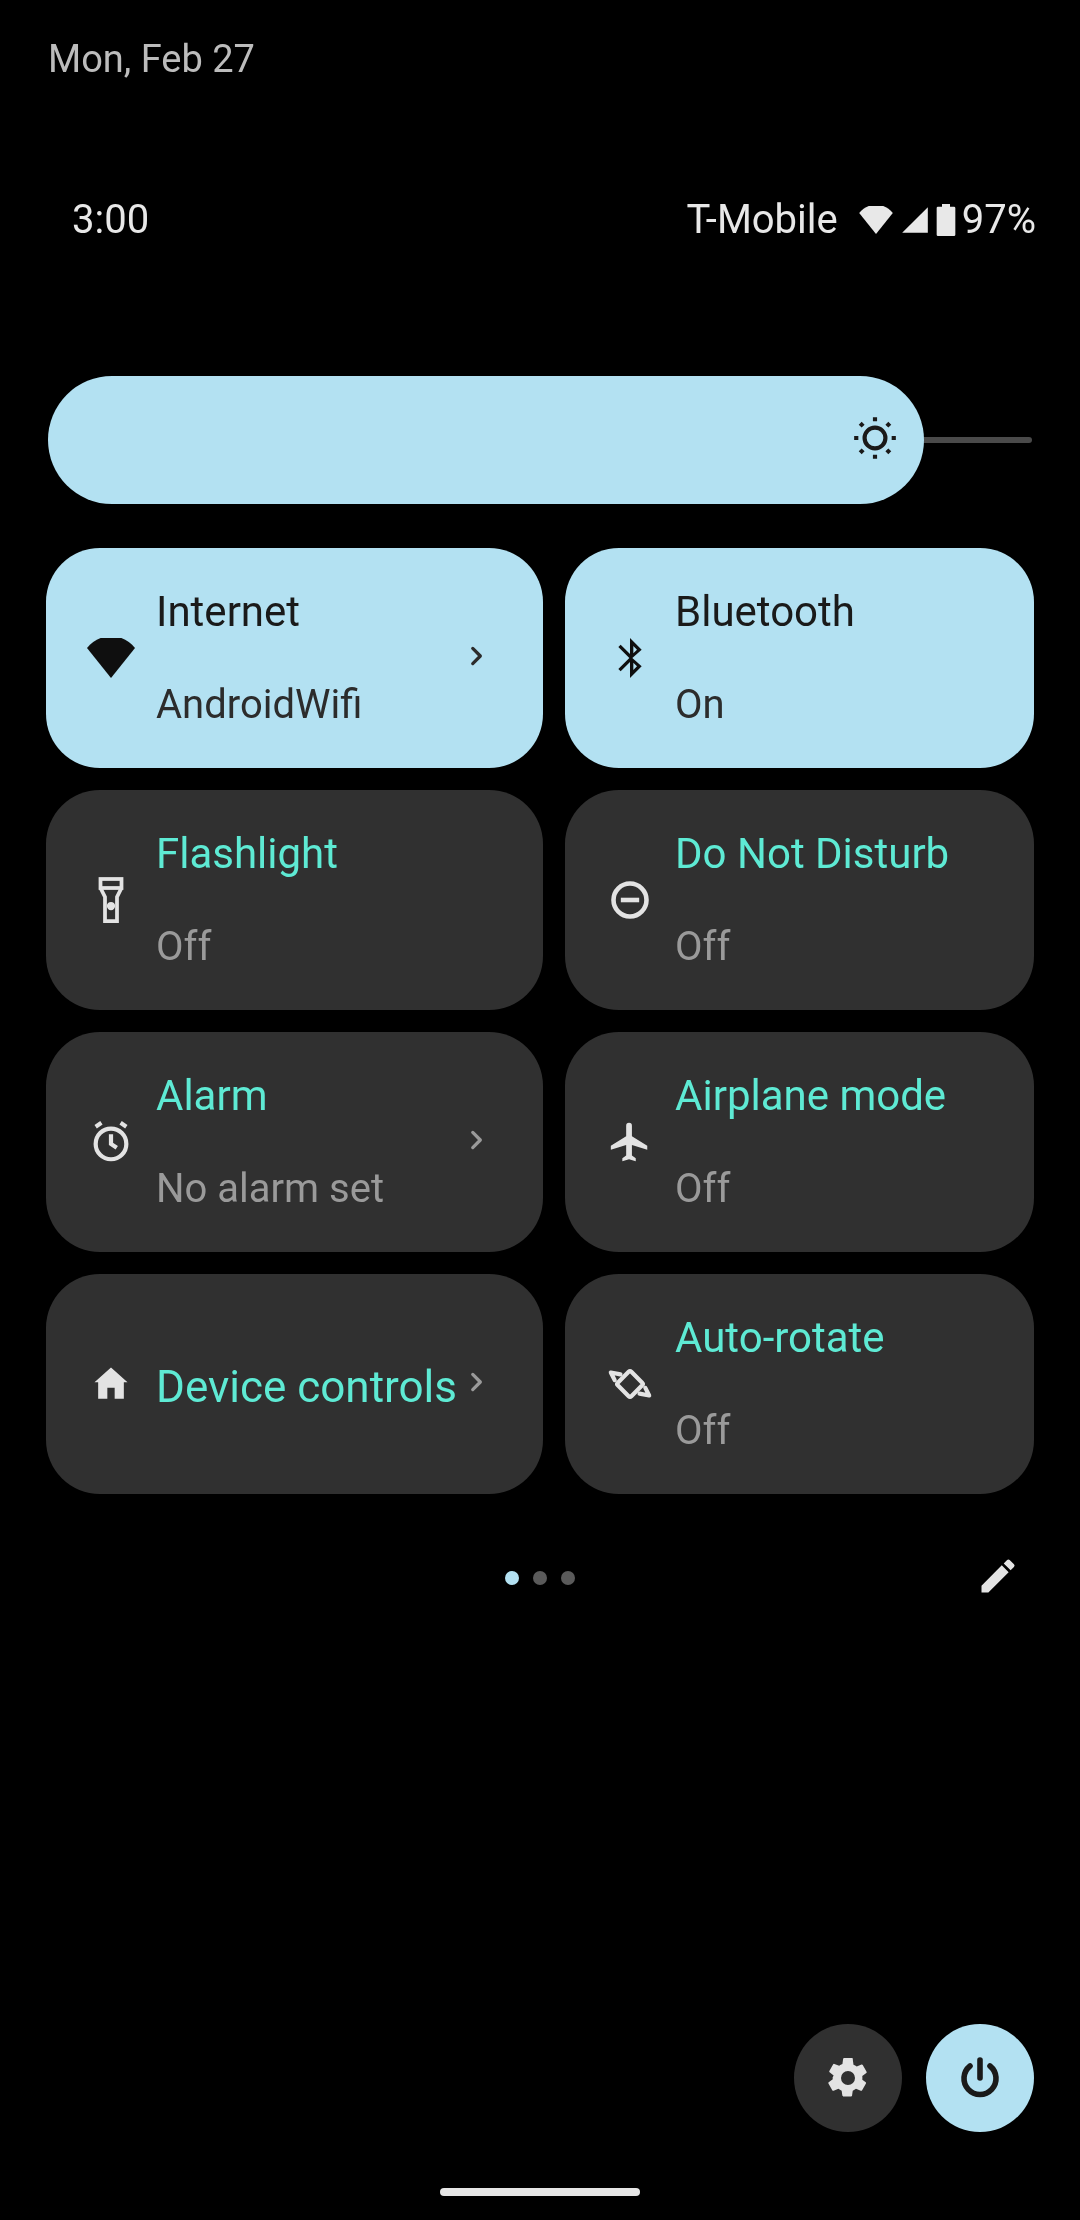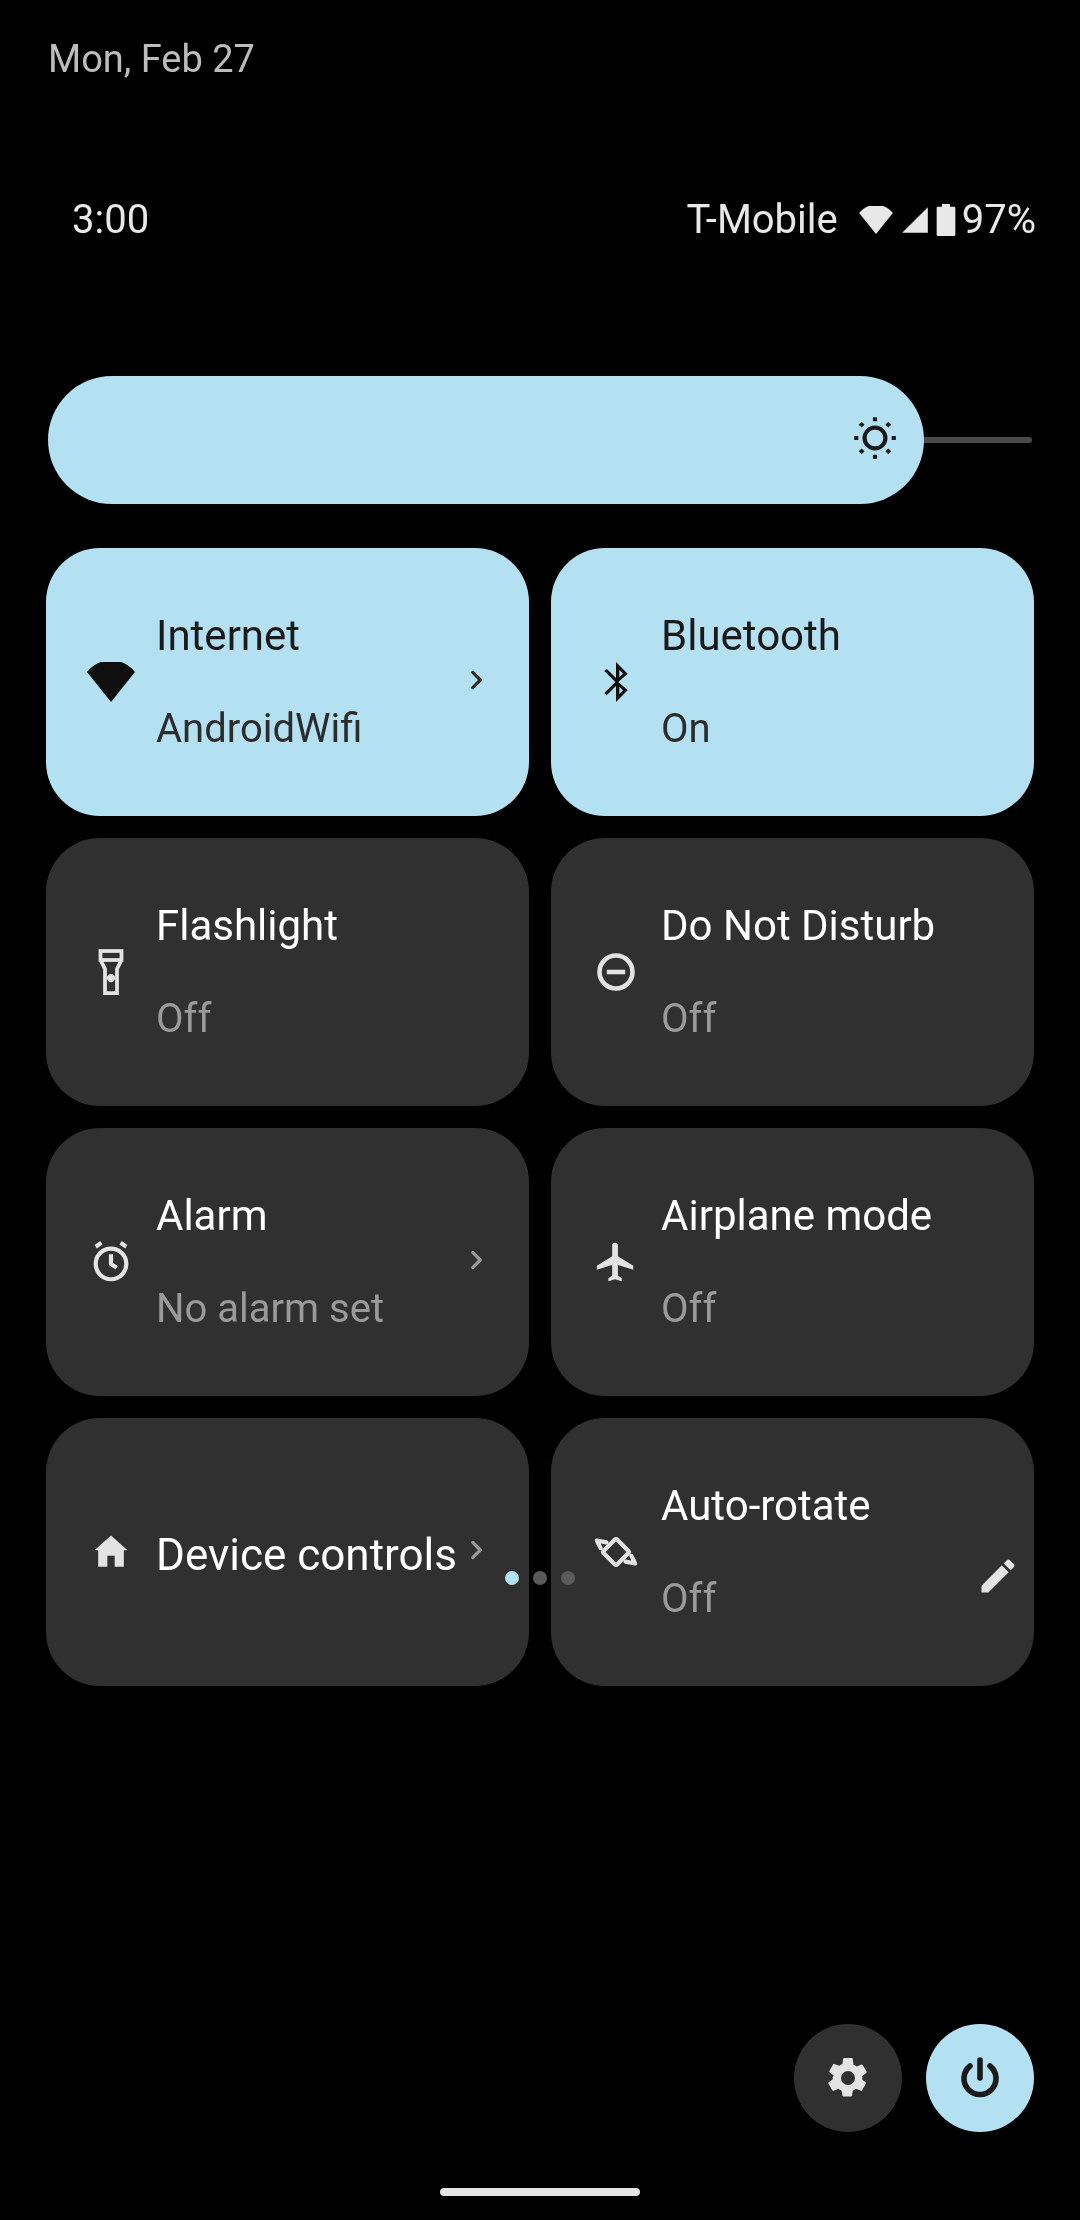--- a/index.html
+++ b/index.html
@@ -16,30 +16,30 @@
     .status-icon { display: inline-flex; align-items: center; }
 
     
     .brightness { position: absolute; top: 376px; left: 48px; right: 48px; height: 128px; }
     .brightness-track { position: absolute; top: 50%; left: 0; right: 0; height: 6px; background: #4a4a4a; border-radius: 3px; transform: translateY(-50%); }
     .brightness-fill { position: absolute; top: 0; left: 0; height: 128px; background: #b3e1f2; border-radius: 64px; display: flex; align-items: center; justify-content: flex-end; padding-right: 24px; }
     .brightness-icon { color: #1a1a1a; }
 
     
     .tiles { position: absolute; top: 548px; left: 46px; right: 46px; display: grid; grid-template-columns: 1fr 1fr; gap: 22px; }
-    .tile { height: 268px; border-radius: 54px; display: flex; align-items: center; padding: 0 40px 0 30px; position: relative; cursor: pointer; }
+    .tile { height: 220px; border-radius: 54px; display: flex; align-items: center; padding: 0 54px 0 30px; position: relative; cursor: pointer; }
     .tile.active { background: #b3e1f2; }
     .tile.inactive { background: #303030; }
     .tile-icon { width: 70px; display: flex; align-items: center; justify-content: center; flex-shrink: 0; }
     .tile.active .tile-icon { color: #0f0f0f; }
     .tile.inactive .tile-icon { color: #e3e3e3; }
     .tile-labels { margin-left: 10px; flex: 1; min-width: 0; overflow: hidden; }
     .tile-title { font-size: 42px; font-weight: 400; line-height: 1.3; white-space: nowrap; overflow: hidden; }
     .tile.active .tile-title { color: #1a1a1a; }
-    .tile.inactive .tile-title { color: #ffffff; }
+    .tile.inactive .tile-title { color: #5eead4; }
     .tile-sub { font-size: 40px; font-weight: 400; line-height: 1.3; white-space: nowrap; overflow: hidden; margin-top: 40px; }
     .tile.active .tile-sub { color: #2c2c2c; }
     .tile.inactive .tile-sub { color: #9a9a9a; }
     .tile-chevron { flex-shrink: 0; margin-left: 6px; }
     .tile.active .tile-chevron { color: #2c2c2c; }
     .tile.inactive .tile-chevron { color: #9a9a9a; }
     .single-line .tile-title { font-size: 44px; margin-top: 8px; }
 
     
     .pager-row { position: absolute; top: 1548px; left: 0; right: 0; height: 60px; }

